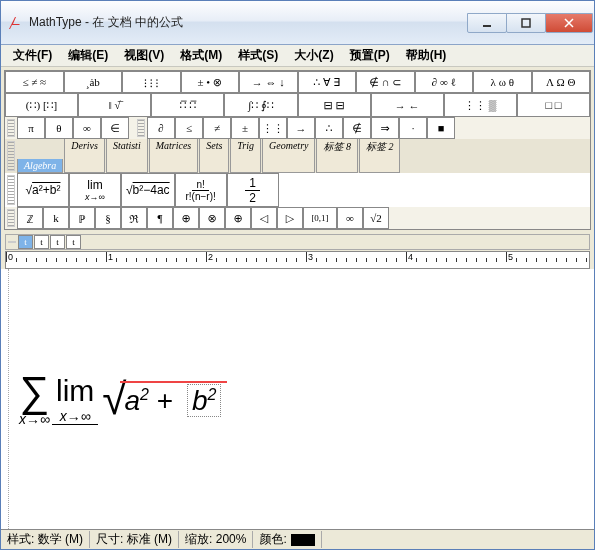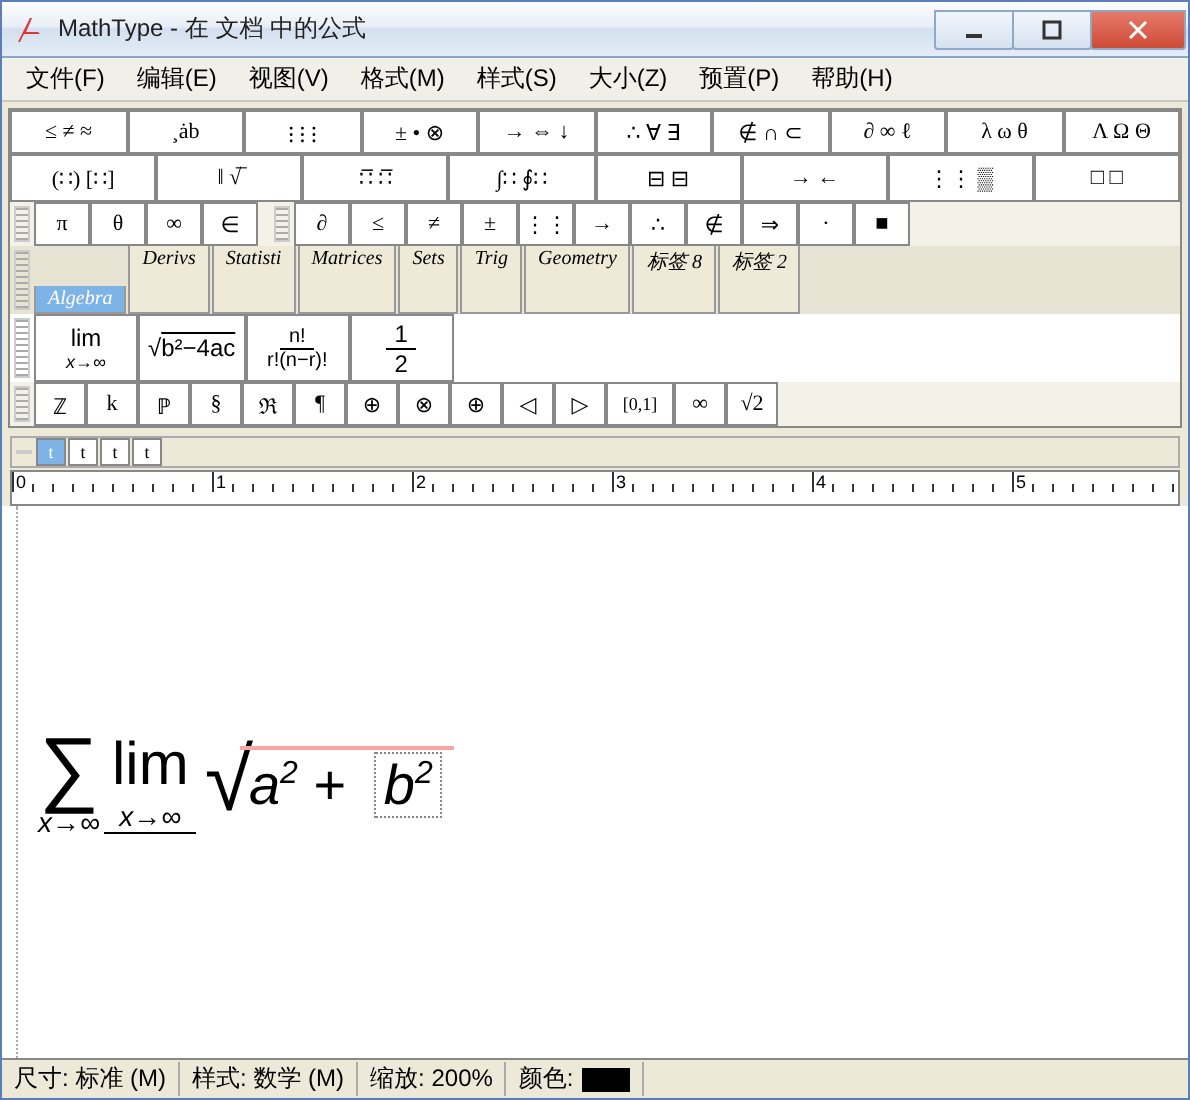--- a/index.html
+++ b/index.html
@@ -1,28 +1,28 @@
 <!DOCTYPE html>
 <html><head>
 <meta charset="utf-8">
 <style>
 * { margin:0; padding:0; box-sizing:border-box; font-family:"Microsoft YaHei",SimSun,Arial,sans-serif; }
 body { width:595px; height:550px; background:#fff; overflow:hidden; }
 .window { width:595px; height:550px; border:1px solid #5a7fb8; display:flex; flex-direction:column; background:#ece9d8; }
-.titlebar { height:28px; background:linear-gradient(180deg,#fdfdfe 0%,#e8eef7 45%,#d4e0ef 50%,#e3ecf7 100%); display:flex; align-items:center; border-bottom:1px solid #8ba4c8; }
+.titlebar { height:44px; background:linear-gradient(180deg,#fdfdfe 0%,#e8eef7 45%,#d4e0ef 50%,#e3ecf7 100%); display:flex; align-items:center; border-bottom:1px solid #8ba4c8; }
 .tb-icon { width:16px; height:16px; margin:0 6px; display:inline-block; }
 .tb-icon svg { width:16px; height:16px; }
 .tb-title { font-size:12px; color:#222; flex:1; }
 .tb-btns { display:flex; margin-right:1px; }
 .tb-btn { width:40px; height:20px; border:1px solid #8fa8c8; border-bottom-left-radius:2px; border-bottom-right-radius:2px; display:flex; align-items:center; justify-content:center; font-size:11px; color:#333; margin-left:-1px; }
 .tb-btn.min { background:linear-gradient(#f2f6fb,#d6e2f0); }
 .tb-btn.max { background:linear-gradient(#f2f6fb,#d6e2f0); }
 .tb-btn.close { background:linear-gradient(#e67a6a,#cf4b36); color:#fff; width:48px; }
 .menubar { height:22px; background:#f0f0e8; display:flex; align-items:center; padding:0 4px; font-size:12px; border-bottom:1px solid #c8c8c0; }
-.menu-item { padding:11px 8px; }
+.menu-item { padding:11px 8px;font-weight:bold; }
 .toolbars { border:1px solid #888; margin:3px; background:#f4f2e8; }
 .row { display:flex; }
 .handle { width:8px; background:repeating-linear-gradient(180deg,#aaa 0 1px,transparent 1px 3px); margin:2px 2px; border:1px solid #ccc; }
 .cell { font-size:11px; display:flex; align-items:center; justify-content:center; border:1px solid #888; background:#fff; height:22px; }
 .row1 .cell { flex:1; font-family:"Cambria Math",serif; }
 .row2 .cell { flex:1; font-family:"Cambria Math",serif; height:24px; }
 .row3 .cell { width:28px; font-family:"Cambria Math",serif; }
 .row3 .sep { width:6px; }
 .tabs { display:flex; background:#e8e4d4; }
 .tab { font-size:10px; font-style:italic; font-family:"Times New Roman",serif; border:1px solid #999; border-top:none; padding:1px 6px; background:#efe9d8; margin-right:1px; }
@@ -43,21 +43,21 @@
 .edit-left { width:8px; background:#fff; border-right:1px dotted #aaa; }
 .formula { padding:16px 10px; font-family:"Cambria Math","Times New Roman",serif; font-size:30px; font-style:italic; display:flex; align-items:center; }
 .sigma-block { display:flex; flex-direction:column; align-items:center; margin-right:2px; }
 .sigma { font-size:42px; font-style:normal; line-height:1; }
 .xinf { font-size:14px; margin-top:-2px;}
 .limblock { display:flex; flex-direction:column; align-items:center; margin-right:4px; border-bottom:1px solid #000; padding:0 4px; }
 .lim { font-style:normal; font-size:30px; }
 .liminf { font-size:14px; }
 .sqrtwrap { display:flex; align-items:center; }
 .radsign { font-size:44px; font-style:normal; line-height:0.9; margin-right:-6px; }
-.radicand { border-top:2px solid #fca5a5; padding:2px 6px 0 4px; font-size:28px; }
+.radicand { border-top:2px solid #ef4444; padding:2px 6px 0 4px; font-size:28px; }
 .radicand sup { font-size:16px; }
 .b2box { border:1px dotted #888; padding:0 4px; margin-left:6px;}
 .statusbar { height:20px; border-top:1px solid #888; display:flex; align-items:center; font-size:12px; background:#ece9d8; }
 .status-seg { padding:0 6px; border-right:1px solid #aaa; }
 .colbox { width:24px; height:12px; background:#000; display:inline-block; vertical-align:middle; margin-left:4px;}
 .watermark { position:absolute; right:12px; bottom:6px; font-size:20px; font-weight:bold; color:#6db94f; font-family:Arial,sans-serif; letter-spacing:1px;}
 .window { position:relative; }
 </style>
 </head>
 <body>
@@ -153,20 +153,23 @@
       <div class="tab">Matrices</div>
       <div class="tab">Sets</div>
       <div class="tab">Trig</div>
       <div class="tab">Geometry</div>
       <div class="tab">标签 8</div>
       <div class="tab">标签 2</div>
       <div class="tabroom"></div>
     </div>
     <div class="bigrow">
       <div class="handle"></div>
+      <div class="big">
+          <span>√<span style="text-decoration:overline">a²+b²</span></span>
+        </div>
       <div class="big">
           <span style="display:flex;flex-direction:column;align-items:center;font-style:normal">
             <span>lim</span>
             <span style="font-size:9px;font-style:italic">x→∞</span>
           </span>
         </div>
       <div class="big">
           <span>√<span style="text-decoration:overline">b²−4ac</span></span>
         </div>
       <div class="big">
@@ -297,19 +300,19 @@
         <span class="radicand">
           <span>a</span><sup>2</sup>
           <span style="font-style:normal">+</span>
           <span class="b2box"><span>b</span><sup>2</sup></span>
         </span>
       </div>
     </div>
   </div>
 
   <div class="statusbar">
+    <span class="status-seg"><span>样式:</span> <span>数学 (M)</span></span>
     <span class="status-seg"><span>尺寸:</span> <span>标准 (M)</span></span>
-    <span class="status-seg"><span>样式:</span> <span>数学 (M)</span></span>
     <span class="status-seg"><span>缩放:</span> <span>200%</span></span>
     <span class="status-seg"><span>颜色:</span><span class="colbox"></span></span>
   </div>
 
 </div>
 
 </body></html>

